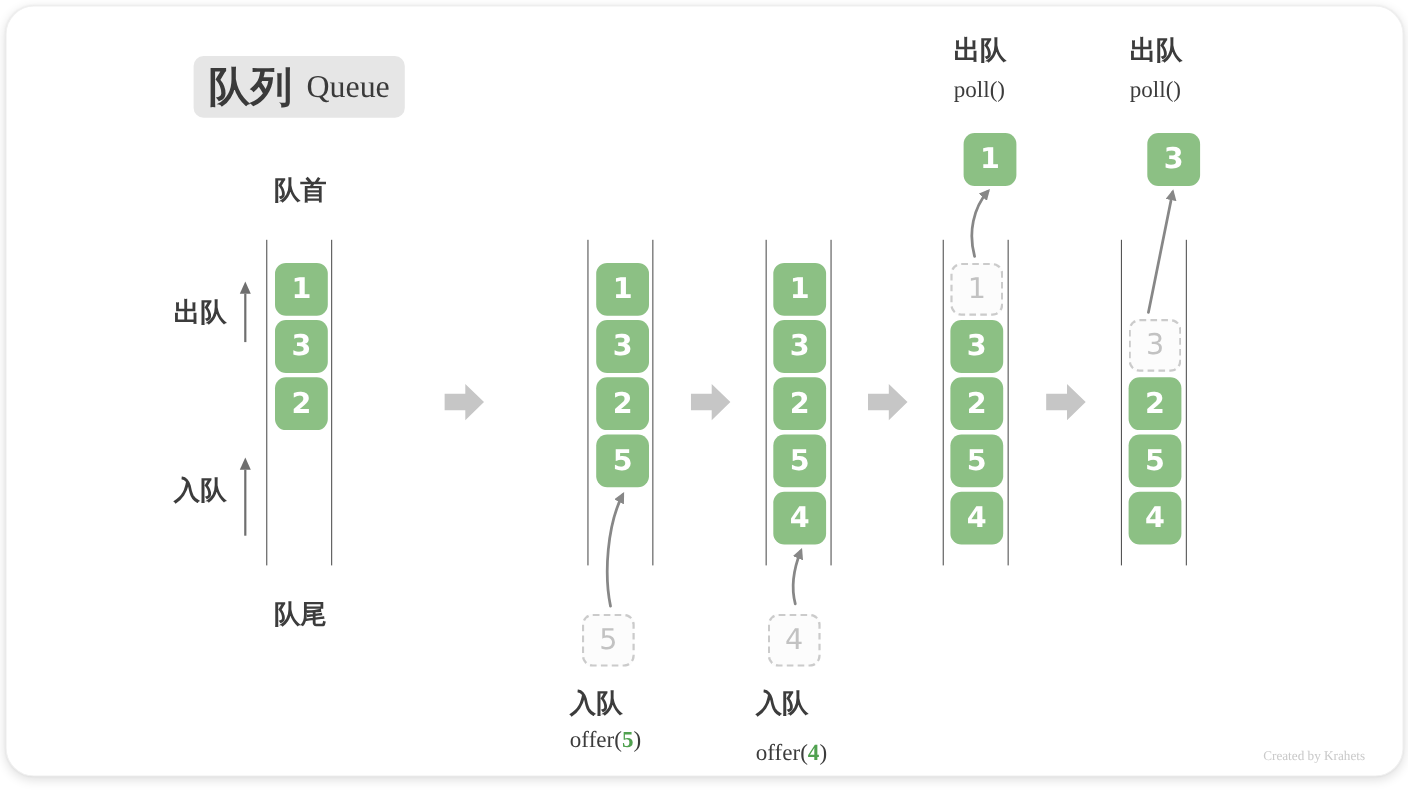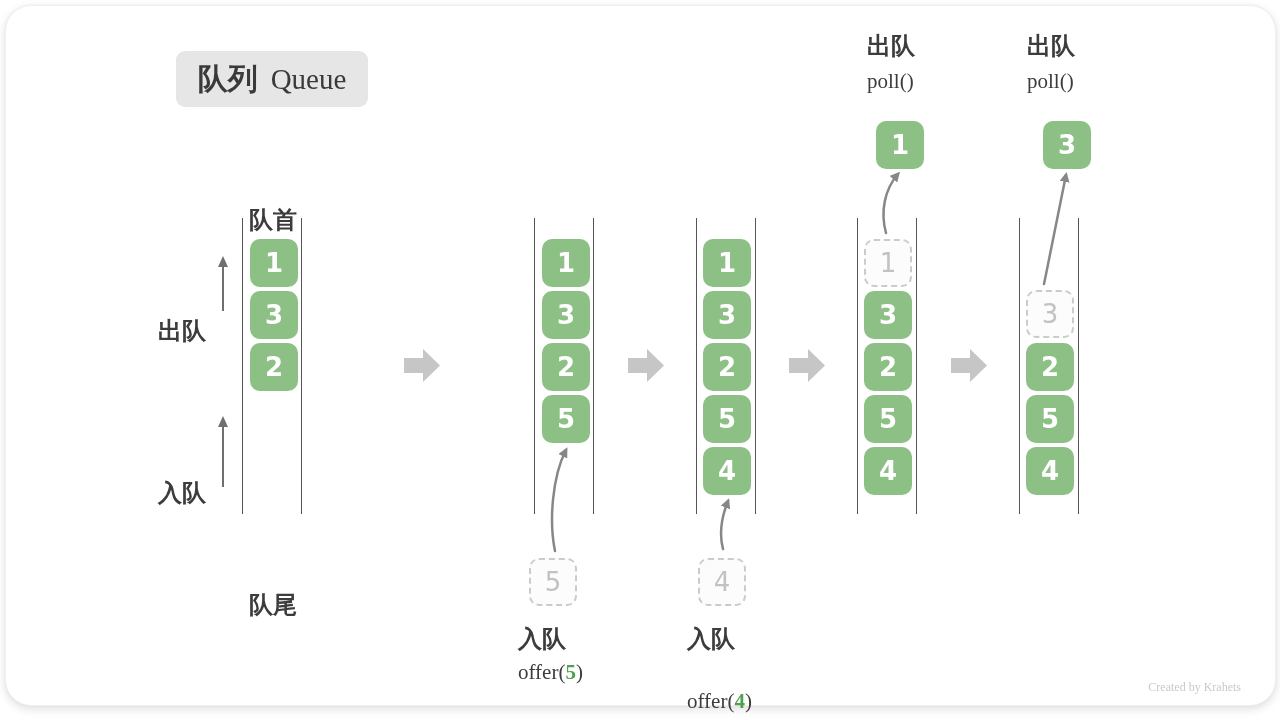--- a/index.html
+++ b/index.html
@@ -15,24 +15,24 @@
     box-shadow:0 3px 10px rgba(0,0,0,0.13), 0 0 2px rgba(0,0,0,0.05);
   }
   .cjk { font-family:"DejaVu Sans","Liberation Sans",sans-serif; font-weight:bold; color:#3c3c3c; }
   .mono { font-family:Liberation Serif, serif; color:#3c3c3c; }
 
   .title-badge {
     position:absolute; left:170px; top:45px; width:192px; height:56px;
     background:#e6e6e6; border-radius:9px;
     display:flex; align-items:center; justify-content:center; gap:13px;
   }
-  .title-zh { font-family:Liberation Mono, monospace; font-weight:bold; font-size:30px; color:#3a3a3a; }
+  .title-zh { font-family:Liberation Mono, monospace; font-weight:bold; font-size:38px; color:#3a3a3a; }
   .title-en { font-size:29px; color:#3a3a3a; }
 
-  .lbl { position:absolute; font-size:24px; line-height:28px;margin-top:47px; }
+  .lbl { position:absolute; font-size:24px; line-height:28px; }
 
   .channel {
     position:absolute; top:212px; width:58px; height:296px;
     border-left:1.5px solid #555; border-right:1.5px solid #555;
   }
 
   .qbox {
     position:absolute; width:48px; height:48px; border-radius:10px;
     background:#8CC084; color:#ffffff;
     font-family:"DejaVu Sans",sans-serif; font-weight:bold; font-size:26px;
@@ -123,21 +123,21 @@
   <div class="qbox dashed" style="left:692px;top:552px;">4</div>
   <svg class="flow" style="left:706px;top:486px;" width="30" height="62" viewBox="0 0 30 62">
     <defs>
         <marker id="m2" viewBox="0 0 10 10" refX="7" refY="5" markerWidth="4" markerHeight="4" orient="auto">
           <path d="M0,0 L10,5 L0,10 z" fill="#878787"></path>
         </marker>
       </defs>
     <path d="M11 57 C 7 42 10 24 16 9" fill="none" stroke="#878787" stroke-width="2.5" stroke-linecap="round" marker-end="url(#m2)"></path>
   </svg>
   <div class="op-zh cjk" style="left:681px;top:620px;">入队</div>
-  <div class="op-code mono" style="left:681px;top:682px;"><span>offer(</span><span class="g">4</span><span>)</span></div>
+  <div class="op-code mono" style="left:681px;top:665px;"><span>offer(</span><span class="g">4</span><span>)</span></div>
 
   <svg class="step" style="left:783px;top:342px;" width="37" height="35" viewBox="0 0 37 35">
     <polygon points="0,10 19,10 19,1 36,17.5 19,34 19,25 0,25" fill="#C6C6C6"></polygon>
   </svg>
 
   <div class="op-zh cjk" style="left:861px;top:27px;">出队</div>
   <div class="op-code mono" style="left:861px;top:62px;">poll()</div>
   <div class="qbox" style="left:870px;top:115px;">1</div>
   <div class="channel" style="left:851px;"></div>
   <div class="qbox dashed" style="left:858px;top:233px;">1</div>

